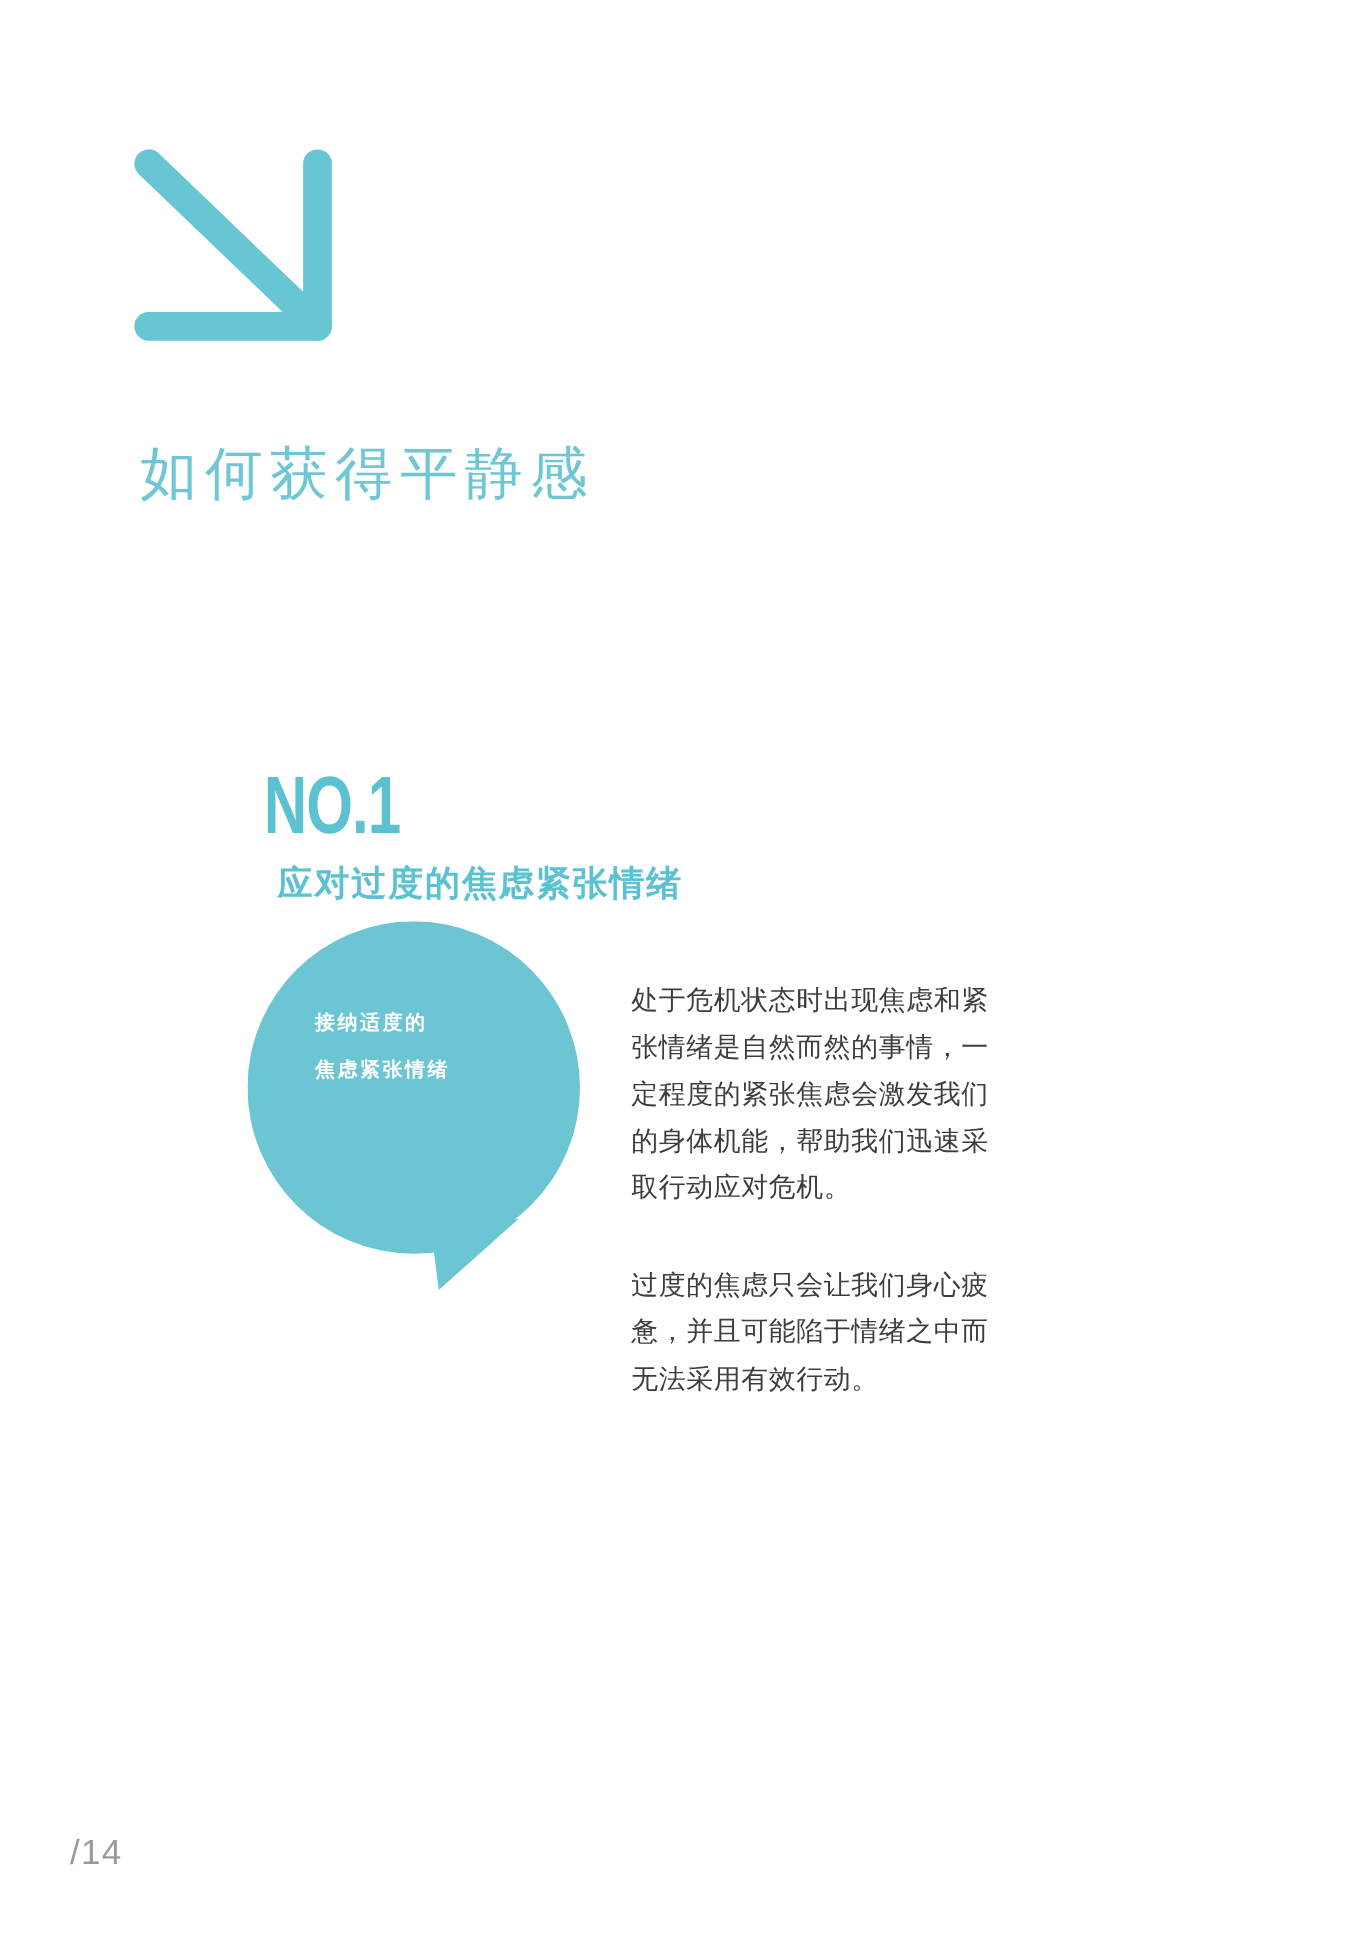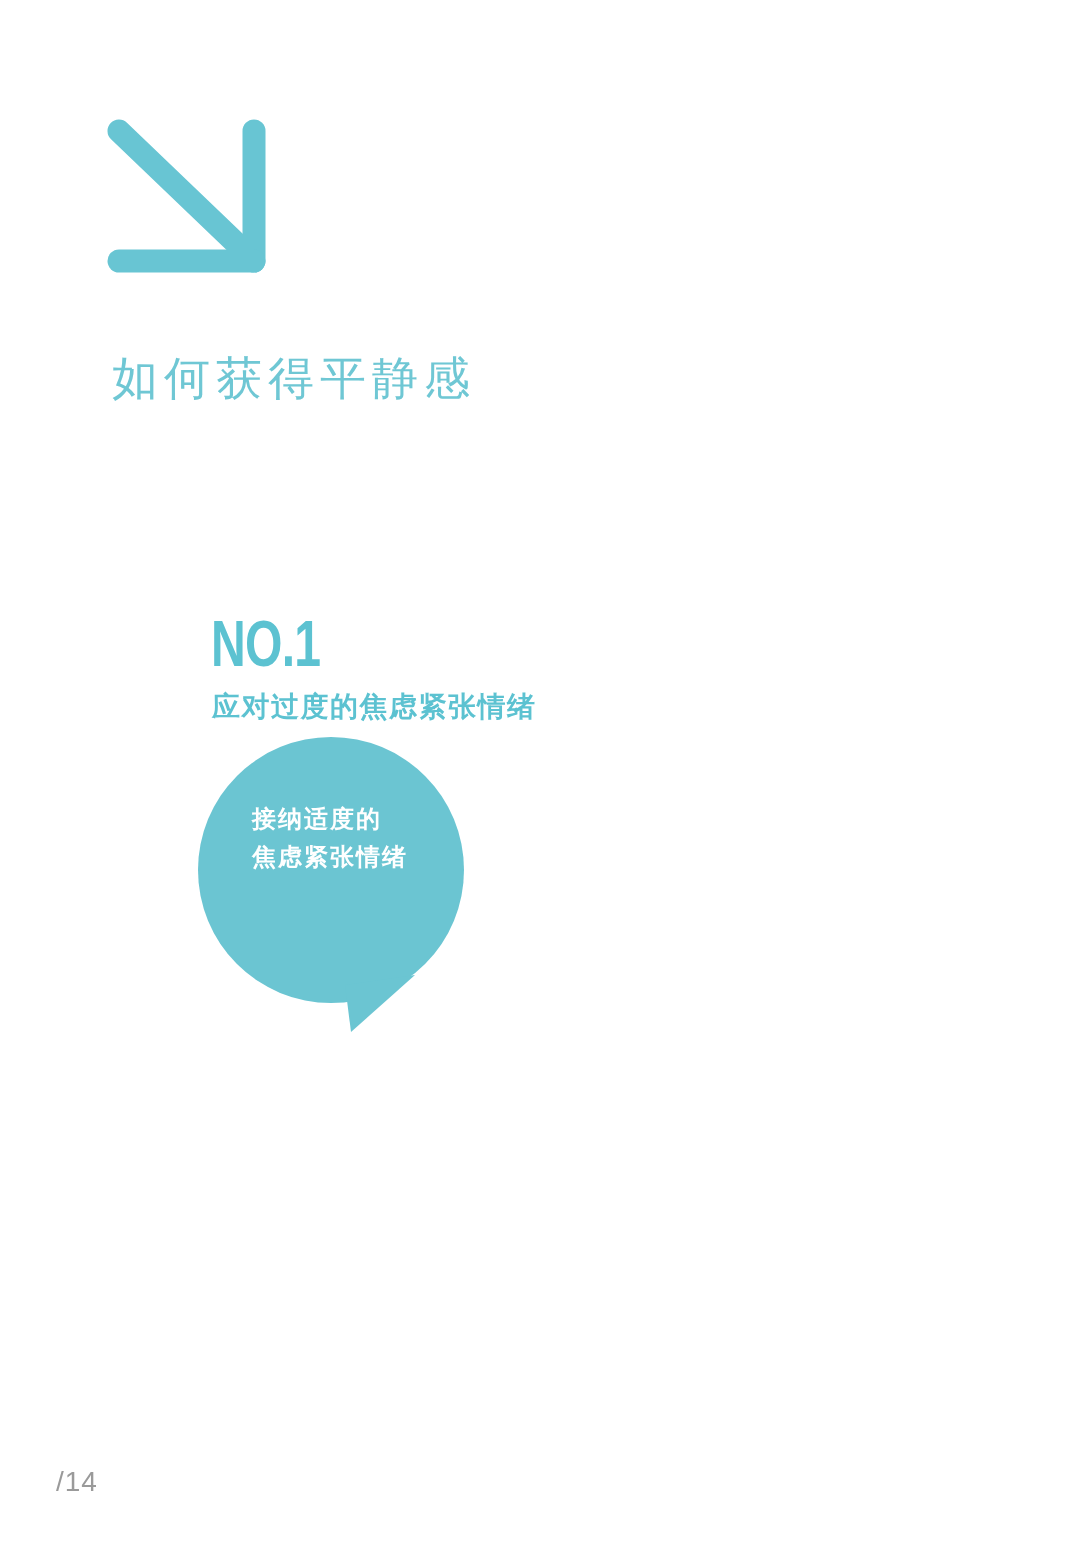--- a/index.html
+++ b/index.html
@@ -17,28 +17,28 @@
     letter-spacing:6px;white-space:nowrap;margin-top:45px;
   }
   .section-number{
     position:absolute;left:211px;top:606px;
     font-size:65px;font-weight:900;color:#5cc2d1;
     letter-spacing:-1px;
     transform:scaleX(0.74);transform-origin:left top;
     white-space:nowrap;
   }
   .section-subtitle{
-    position:absolute;left:212px;top:688px;
+    position:absolute;left:222px;top:688px;
     font-size:28px;font-weight:700;color:#5cc2d1;
     letter-spacing:1.5px;white-space:nowrap;
   }
   .bubble-svg{position:absolute;left:198px;top:737px;}
   .bubble-text{
     position:absolute;left:252px;top:800px;
-    font-size:24px;font-weight:700;color:#ffffff;
+    font-size:16px;font-weight:700;color:#ffffff;
     letter-spacing:2px;line-height:38px;
     white-space:pre-line;
   }
   .body-col{
     position:absolute;left:505px;top:782px;width:340px;
     font-size:21.5px;color:#3d3d3d;
     line-height:37.5px;letter-spacing:0.5px;
   }
   .body-col p{margin:0 0 40px 0;white-space:pre-line;}
   .page-number{
@@ -67,16 +67,26 @@
 
   <div class="section-subtitle">应对过度的焦虑紧张情绪</div>
 
   <svg class="bubble-svg" width="280" height="302" viewBox="0 0 280 302" xmlns="http://www.w3.org/2000/svg">
     <circle cx="133" cy="133" r="133" fill="#6bc5d2"></circle>
     <path d="M147,248 L217,238 L153,295 Z" fill="#6bc5d2"></path>
   </svg>
   <div class="bubble-text">接纳适度的
 焦虑紧张情绪</div>
 
+  <div class="body-col">
+    <p>处于危机状态时出现焦虑和紧
+张情绪是自然而然的事情，一
+定程度的紧张焦虑会激发我们
+的身体机能，帮助我们迅速采
+取行动应对危机。</p>
+    <p>过度的焦虑只会让我们身心疲
+惫，并且可能陷于情绪之中而
+无法采用有效行动。</p>
+  </div>
 
   <div class="page-number">/14</div>
 
 </div>
 
 </body></html>

